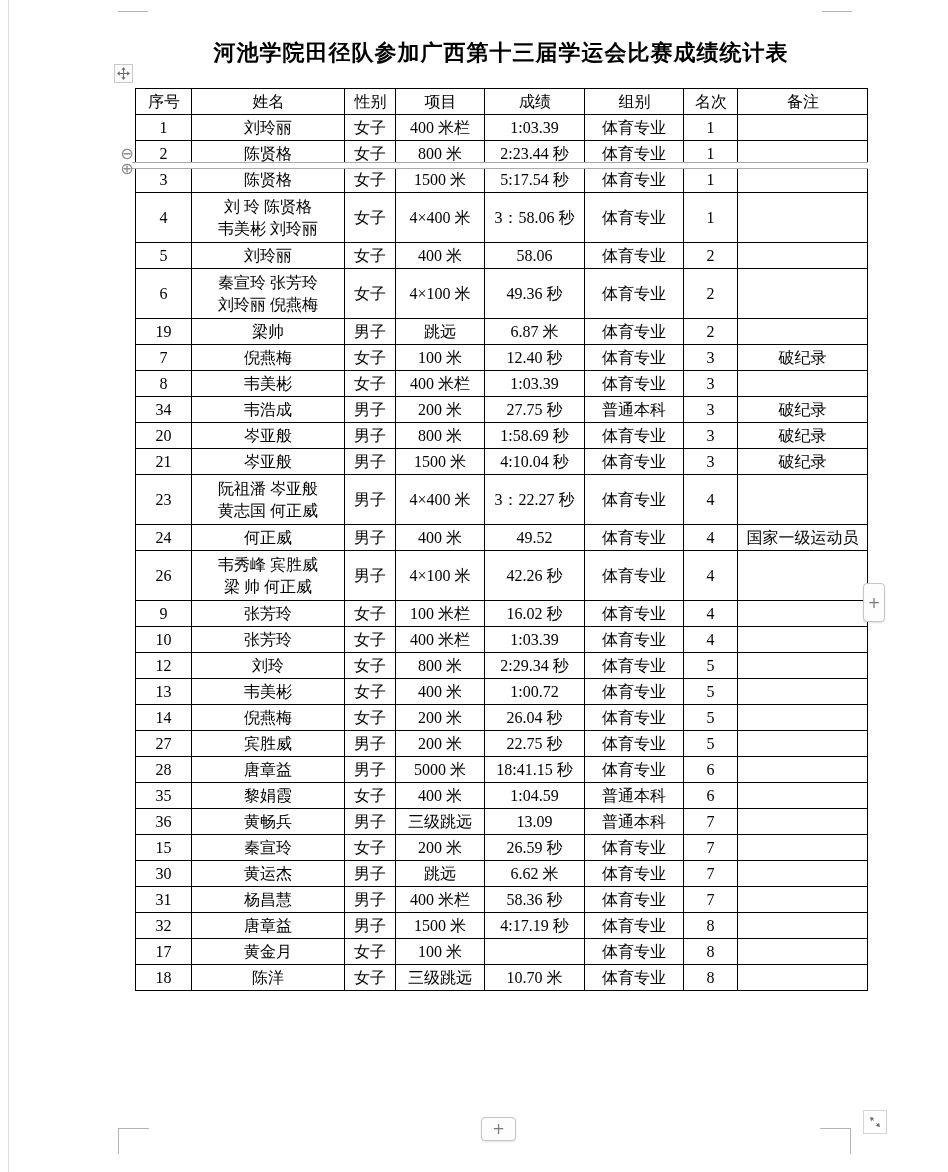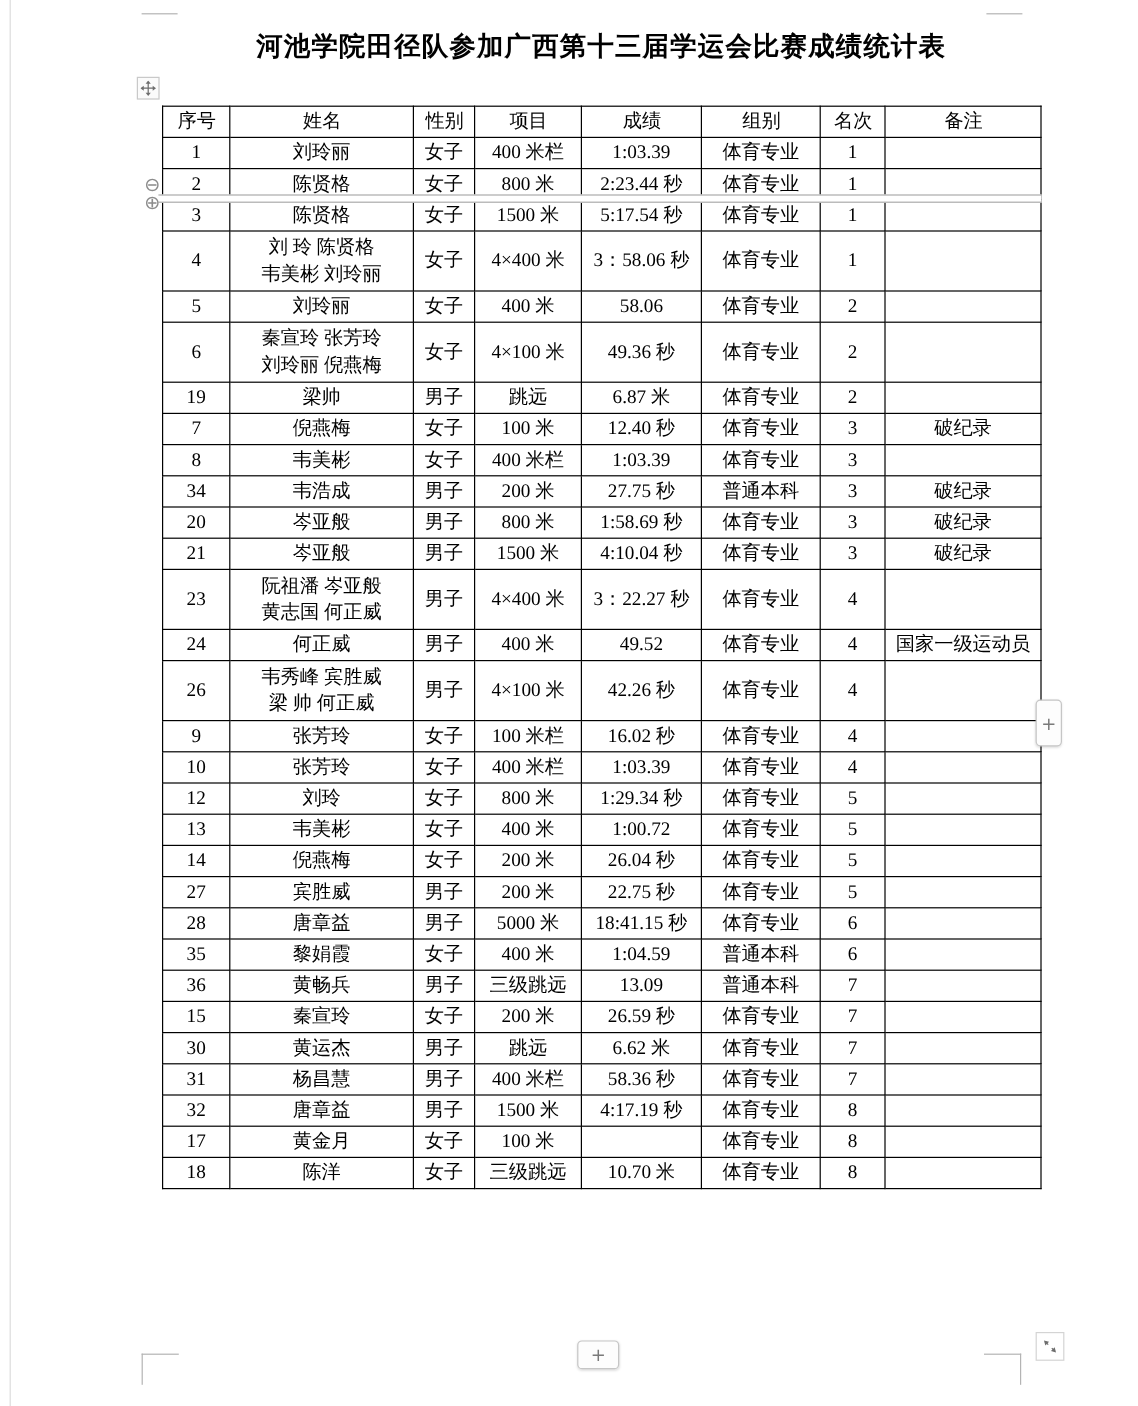--- a/index.html
+++ b/index.html
@@ -6,21 +6,21 @@
   body{
     width:948px;height:1172px;
     background:#ffffff;
     position:relative;
     overflow:hidden;
     font-family:"Liberation Serif","DejaVu Serif",serif;
     color:#000;
   }
   .page-edge{position:absolute;left:8px;top:0;width:1px;height:1172px;background:#dcdcdc;}
   .doc-title{
-    position:absolute;left:135px;top:24px;width:732px;
+    position:absolute;left:135px;top:38px;width:732px;
     text-align:center;font-size:22px;font-weight:bold;letter-spacing:1px;
     white-space:nowrap;
   }
   
   .table-wrap{position:absolute;left:135px;top:88px;}
   table{border-collapse:collapse;table-layout:fixed;width:732px;}
   th,td{
     border:1px solid #000;
     padding:0 4px;
     font-size:16px;
@@ -299,21 +299,21 @@
           <td class="col-result">1:03.39</td>
           <td class="col-group">体育专业</td>
           <td class="col-rank">4</td>
           <td class="col-remark"></td>
         </tr>
         <tr>
           <td class="col-no">12</td>
           <td class="col-name">刘玲</td>
           <td class="col-gender">女子</td>
           <td class="col-event">800 米</td>
-          <td class="col-result">1:29.34 秒</td>
+          <td class="col-result">2:29.34 秒</td>
           <td class="col-group">体育专业</td>
           <td class="col-rank">5</td>
           <td class="col-remark"></td>
         </tr>
         <tr>
           <td class="col-no">13</td>
           <td class="col-name">韦美彬</td>
           <td class="col-gender">女子</td>
           <td class="col-event">400 米</td>
           <td class="col-result">1:00.72</td>

